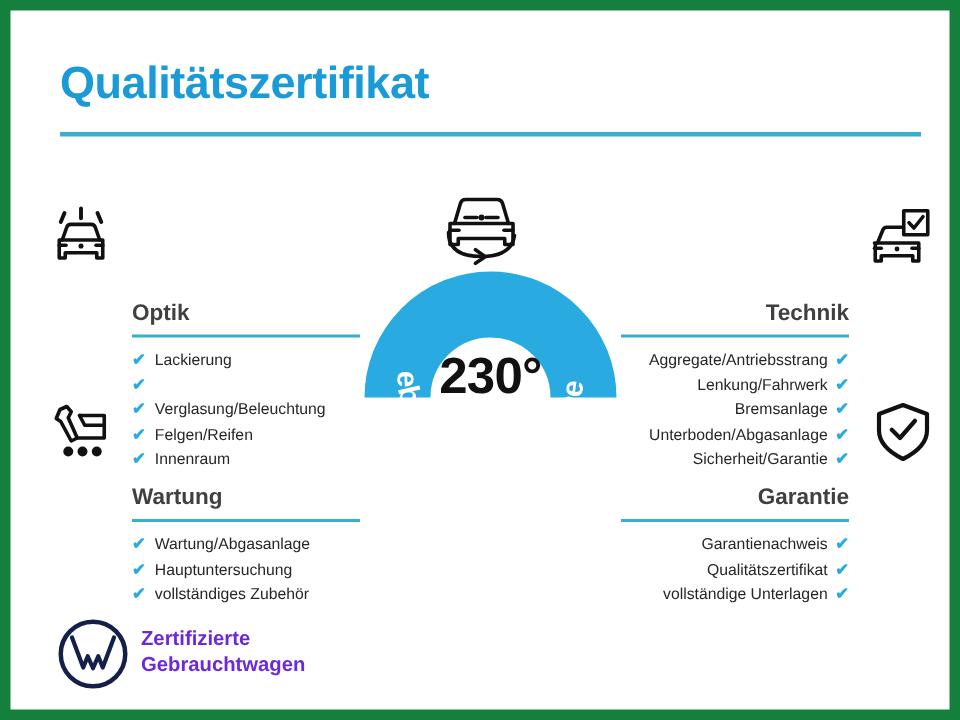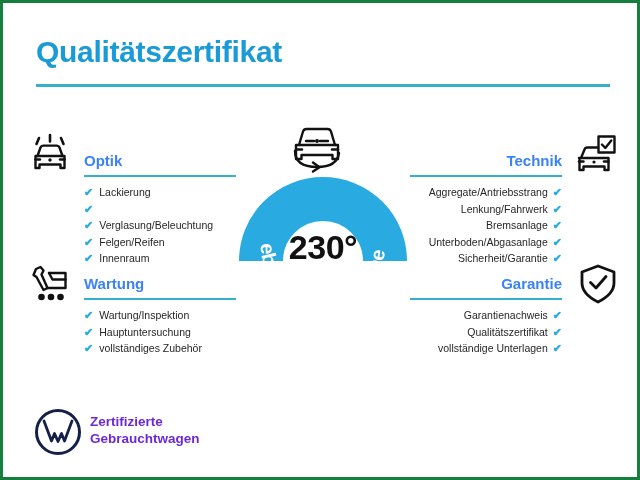--- a/index.html
+++ b/index.html
@@ -9,21 +9,21 @@
   }
   body {
     font-family: "Liberation Sans", sans-serif;
   }
   #page {
     position: relative;
     width: 640px;
     height: 480px;
     background: #ffffff;
     overflow: hidden;
-    border: 3px solid #15803d;
+    border: 7px solid #15803d;
     box-sizing: border-box;
   }
 
   
   #page-title {
     position: absolute;
     left: 33px;
     top: 32px;
     font-size: 30px;
     font-weight: bold;
@@ -44,23 +44,24 @@
   .section {
     position: absolute;
   }
   .section-head {
     position: relative;
     height: 26px;
   }
   .section-title {
     font-size: 15px;
     font-weight: bold;
-    color: #3b82f6;
+    color: #404040;
     line-height: 20px;
     white-space: nowrap;
+    margin-top: 44px;
   }
   .section-rule {
     position: absolute;
     left: 0;
     bottom: 0;
     width: 100%;
     height: 2px;
     background: #35b0cd;
   }
   .check-list {
@@ -252,21 +253,21 @@
   </div>
 
   <div class="section align-left" id="sec-wartung">
     <div class="section-head">
       <div class="section-title">Wartung</div>
       <div class="section-rule"></div>
     </div>
     <ul class="check-list">
       <li>
           <span class="check-mark">✔</span>
-          <span>Wartung/Inspektion</span>
+          <span>Wartung/Abgasanlage</span>
         </li>
       <li>
           <span class="check-mark">✔</span>
           <span>Hauptuntersuchung</span>
         </li>
       <li>
           <span class="check-mark">✔</span>
           <span>vollständiges Zubehör</span>
         </li>
     </ul>

